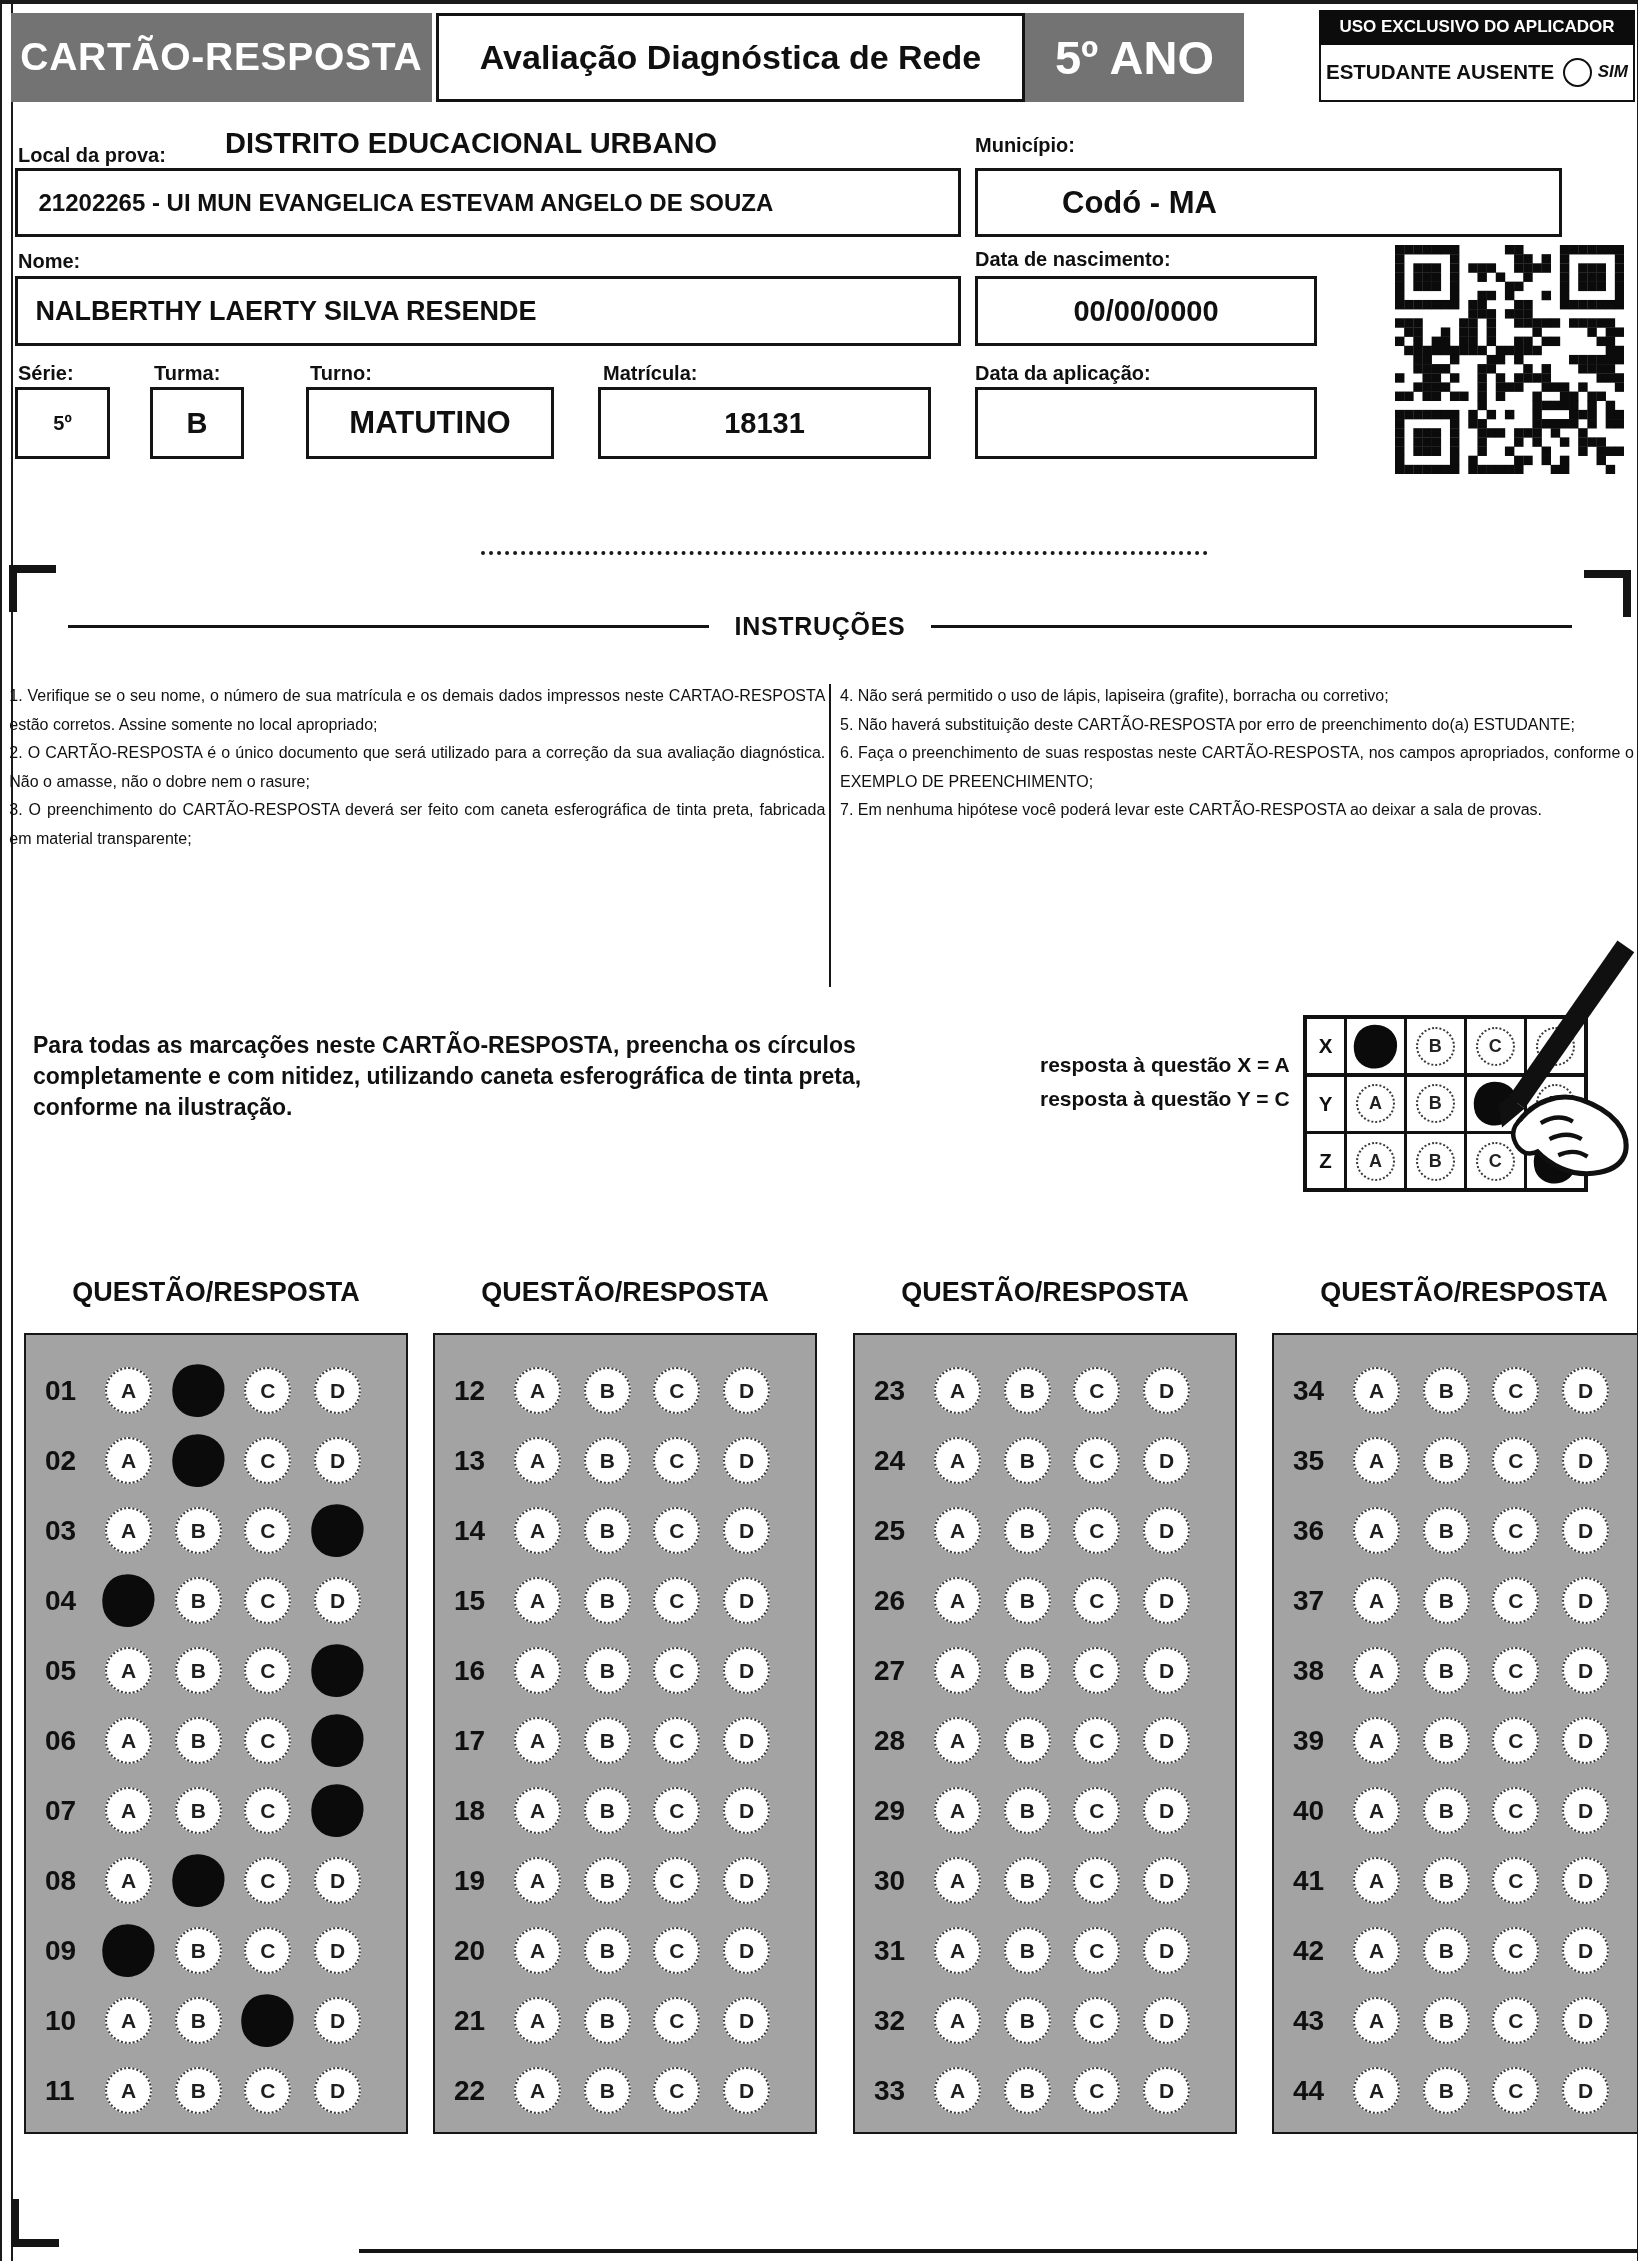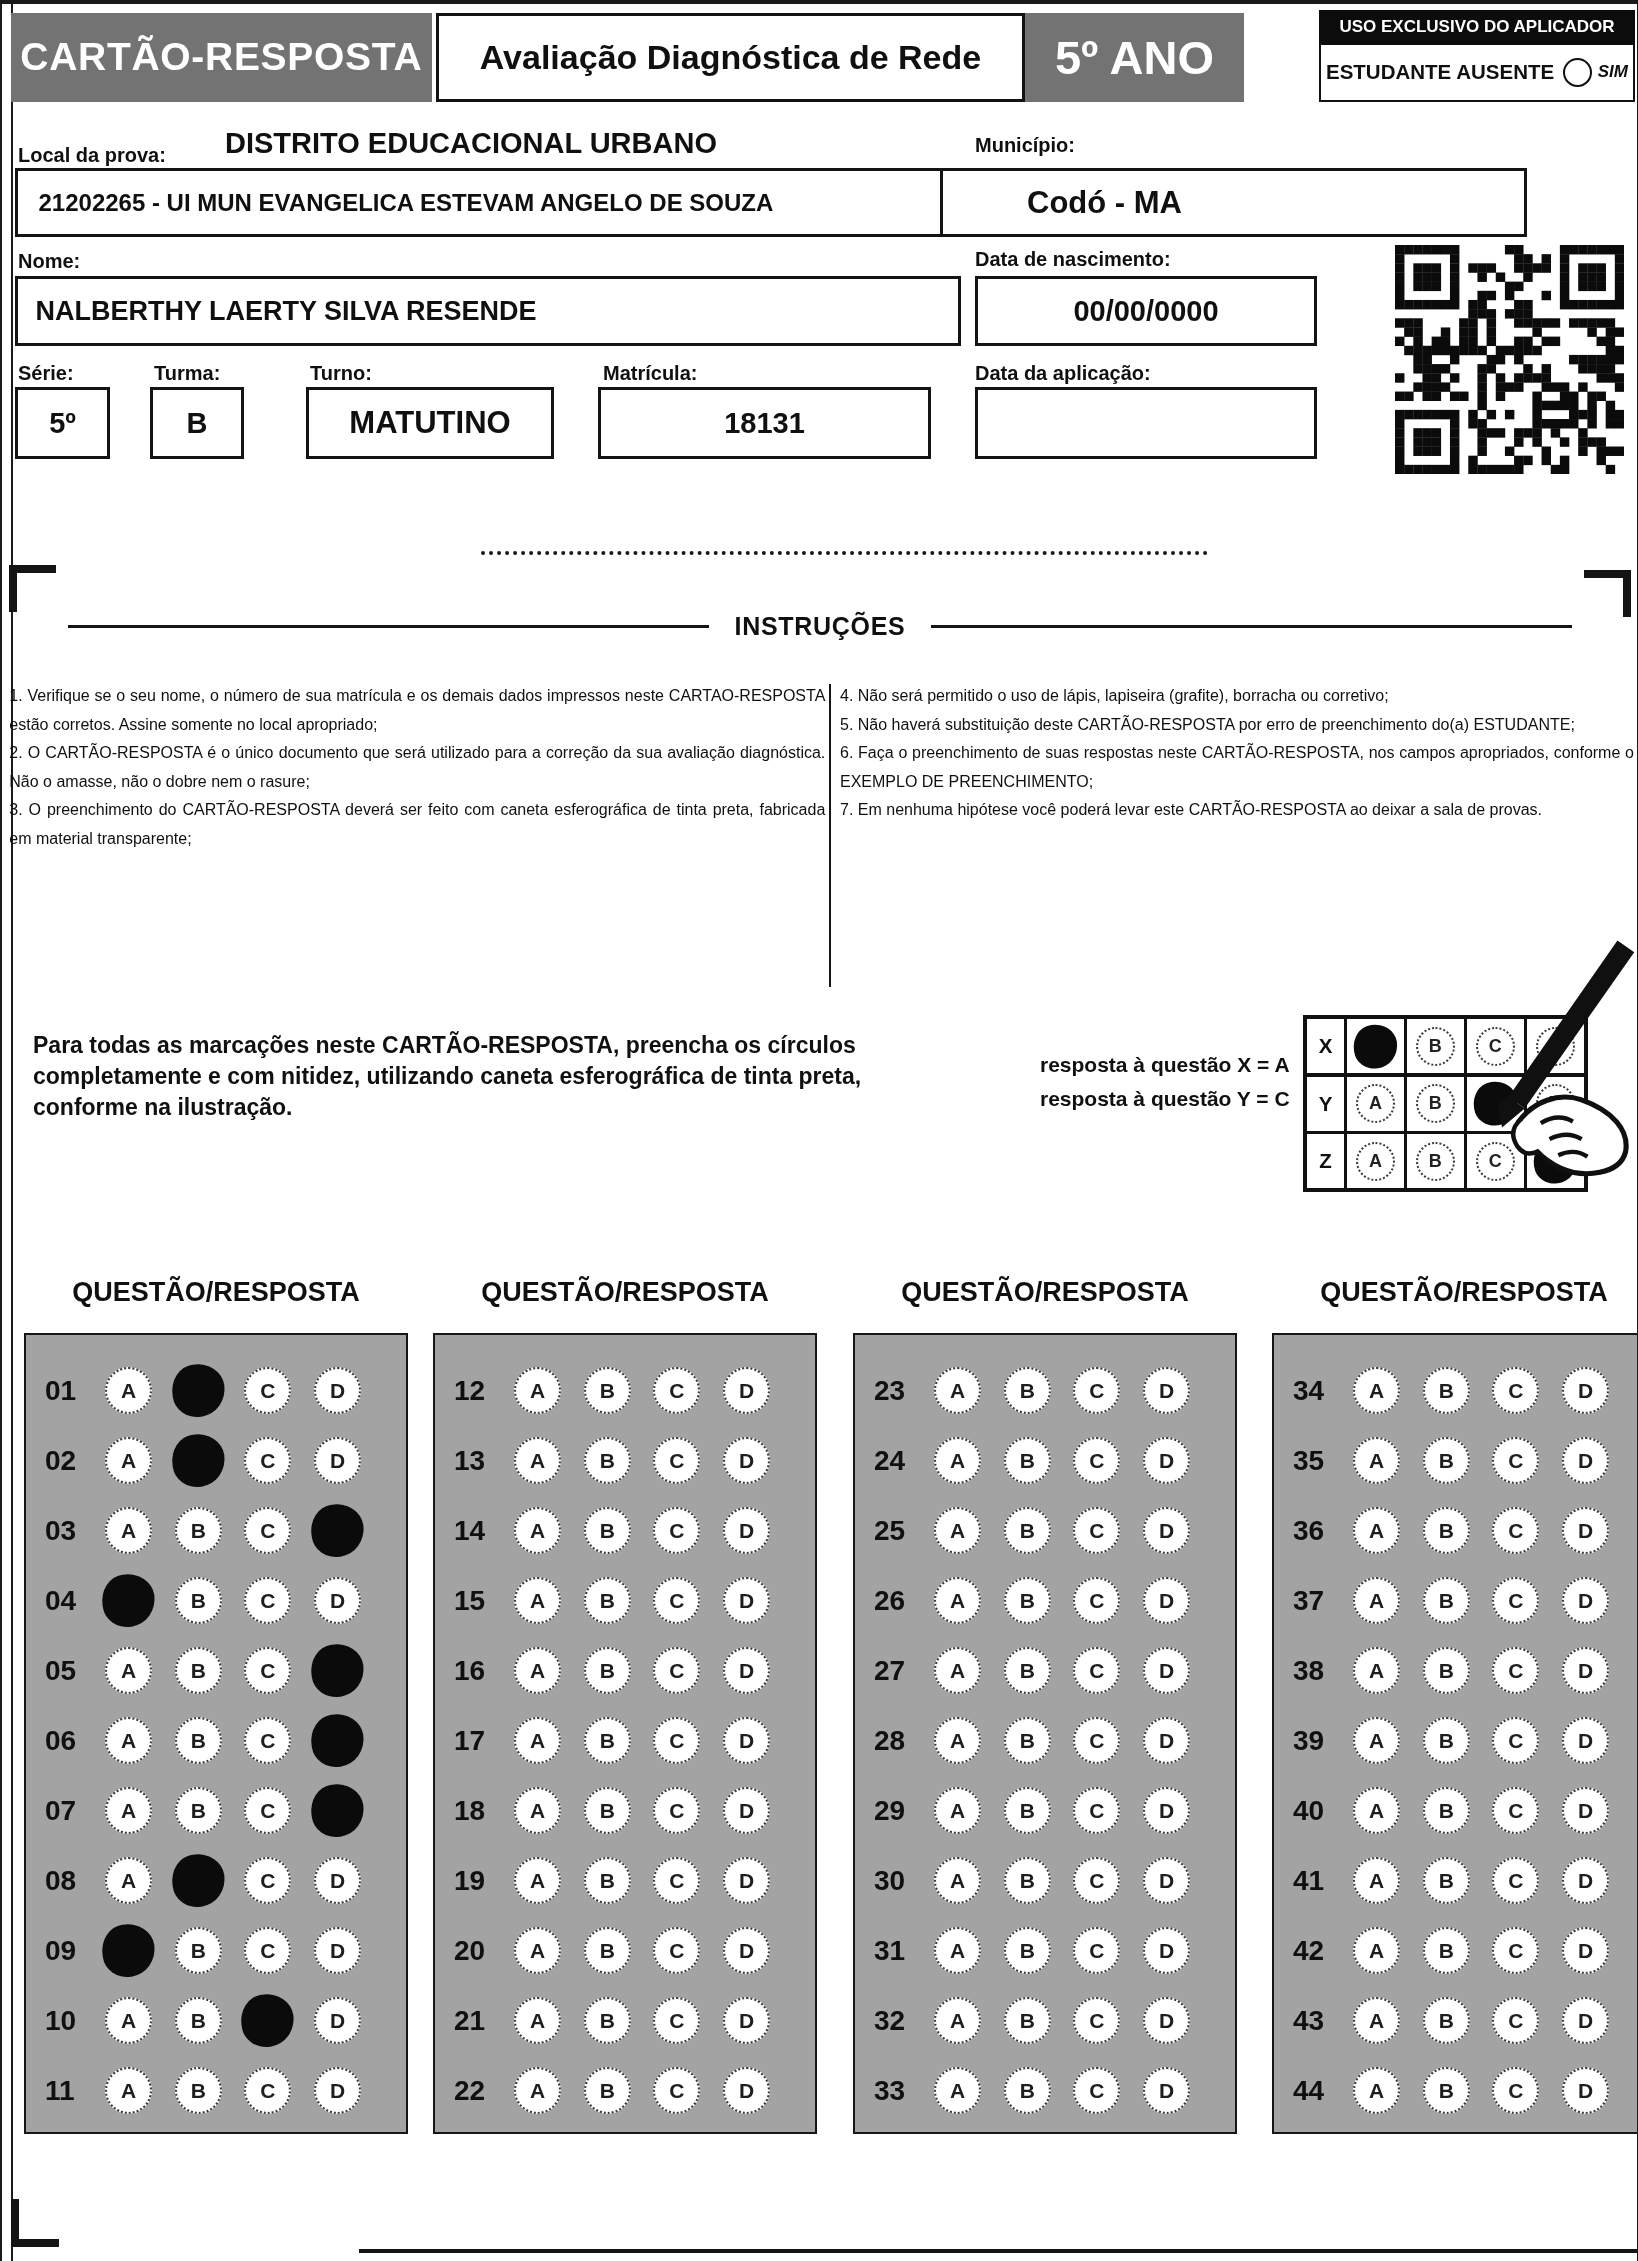--- a/index.html
+++ b/index.html
@@ -20,24 +20,24 @@
   .applicator-body { height:57px; border:2.9px solid #121212; border-top:none; display:flex; align-items:center; justify-content:center;
                      font-size:20.5px; font-weight:bold; background:#fff; }
   .absent-circle { width:29px; height:29px; border:2.9px solid #101010; border-radius:50%; display:inline-block; margin:0 5.8px 0 8.8px; background:#fff; }
   .sim { font-size:17px; font-weight:bold;font-style:italic; }
 
   
   .lbl { font-size:20px; font-weight:bold; white-space:nowrap; }
   .district { font-size:29px; font-weight:bold; }
   .field-box { background:#fff; border:3.7px solid #141414; display:flex; align-items:center; font-weight:bold; }
   .pos-school   { left:13px;   top:164px; width:946px; height:69px; font-size:24px; padding-left:20.5px; }
-  .pos-municipio{ left:938px; top:164px; width:587px;  height:69px; font-size:31px; padding-left:84px; }
+  .pos-municipio{ left:973px; top:164px; width:587px;  height:69px; font-size:31px; padding-left:84px; }
   .pos-nome     { left:13px;   top:272px; width:946px; height:70px; font-size:27px; padding-left:17.5px; }
   .pos-nasc     { left:973px; top:272px; width:342px;  height:70px; font-size:29px; justify-content:center; }
-  .pos-serie    { left:13px;   top:383px; width:95px;  height:72px; font-size:29px; justify-content:center; }
+  .pos-serie    { left:13px;   top:383px; width:95px;  height:72px; font-size:20px; justify-content:center; }
   .pos-turma    { left:148px;  top:383px; width:94px;  height:72px; font-size:29px; justify-content:center; }
   .pos-turno    { left:304px;  top:383px; width:248px;  height:72px; font-size:31px; justify-content:center; }
   .pos-matricula{ left:596px;  top:383px; width:333px;  height:72px; font-size:29px; justify-content:center; }
   .pos-aplicacao{ left:973px; top:383px; width:342px;  height:72px; font-size:29px; justify-content:center; }
   .qr { left:1393px; top:241px; width:229px; height:229px; }
 
   
   .sig-line { left:479px; top:547px; width:727px; border-top:4.4px dotted #181818; }
   .sig-label { left:479px; top:557px; width:727px; text-align:center; font-size:20.5px; font-weight:bold; }
   .corner-tl { left:7.3px;  top:561px; width:47px; height:47px; border-top:8.8px solid #141414; border-left:8.8px solid #141414; }

